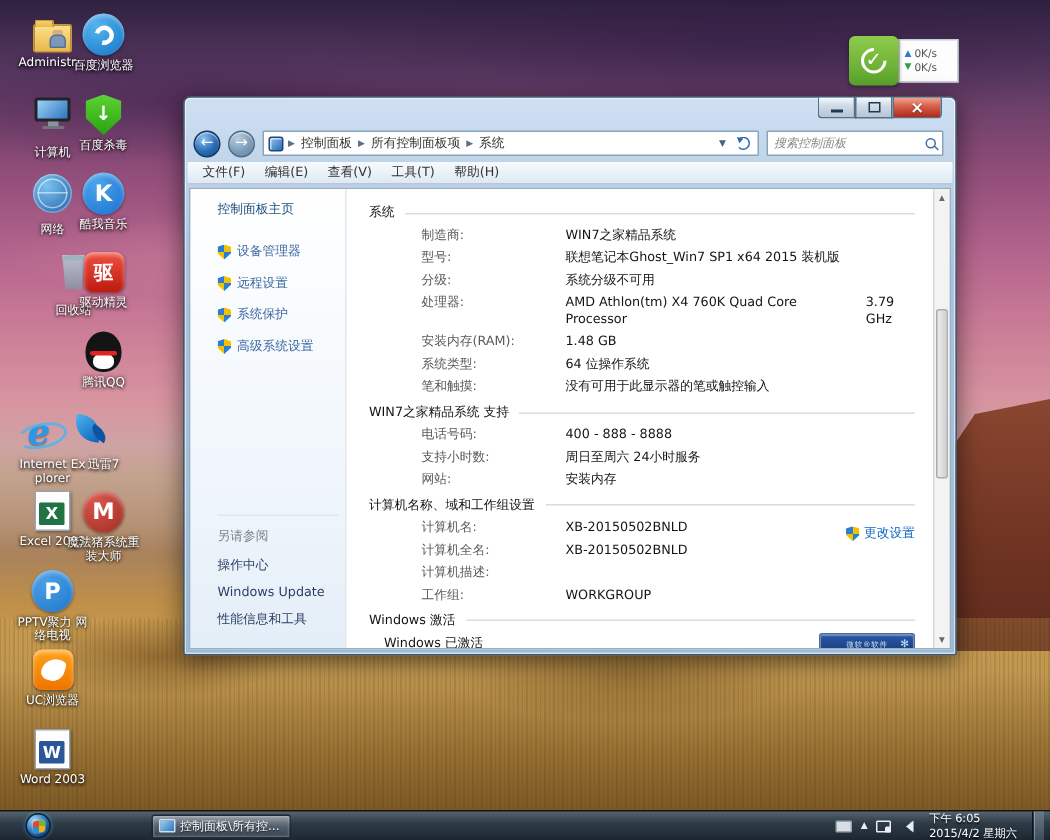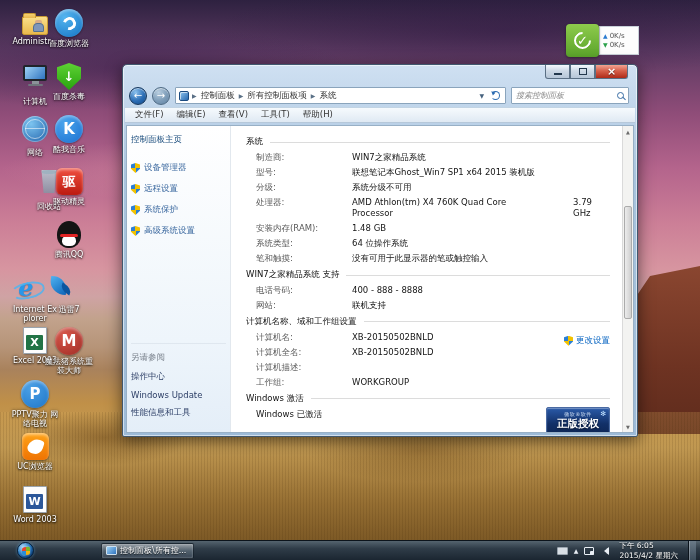--- a/index.html
+++ b/index.html
@@ -166,38 +166,38 @@
     flex:none; }
   .mag::after { content:""; position:absolute; width:4px; height:1.4px; background:#3a6ea5;
     transform:rotate(45deg); right:-3px; bottom:-1px; }
   .menurow { display:flex; gap:13px; align-items:center; height:16px; padding:0 10px;
     font-size:8.5px; color:#333; background:linear-gradient(180deg,#f6fafd,#dfe9f3);
     border-top:1px solid #c2d4e4; border-bottom:1px solid #b6c8da; margin:0 2px; }
   .menuitem { cursor:pointer; }
 
   .winbody { position:absolute; left:3px; right:3px; top:60px; bottom:3px; background:#fff;
     border:1px solid #98b0c6; display:flex; overflow:hidden; }
-  .sidebar { width:104px; flex:none; padding:8px 4px 6px 4px; font-size:8.5px;
+  .sidebar { width:104px; flex:none; padding:8px 4px 6px 18px; font-size:8.5px;
     background:linear-gradient(180deg,#ffffff,#eef5fb 70%,#e4eef8); display:flex;
     flex-direction:column; border-right:1px solid #e2e8ee; }
   .sb-home { color:#1c4e7e; cursor:pointer; margin-bottom:16px; }
   .sb-task { display:flex; align-items:center; gap:4px; color:#3d6aa0; margin-bottom:9px;
     cursor:pointer; }
   .uac { width:9px; height:10px; flex:none;
     clip-path:polygon(50% 0,100% 15%,100% 58%,50% 100%,0 58%,0 15%);
     background:conic-gradient(#f2c200 0 25%,#2a7fd4 25% 50%,#f2c200 50% 75%,#2a7fd4 75%); }
   .sb-bottom { margin-top:auto; padding-top:8px; border-top:1px solid #dfe7ef; }
   .sb-seealso { color:#7a828c; margin-bottom:7px; }
   .sb-link { color:#2c3e66; margin-bottom:7px; cursor:pointer; }
 
   .main { flex:1; padding:5px 12px 0 15px; font-size:8.5px; position:relative; overflow:hidden; }
   .sect-h { display:flex; align-items:center; gap:7px; color:#111; margin:5px 0 4px; }
   .sect-h .line { flex:1; border-top:1px solid #dcdcdc; }
   .irow { display:flex; margin:0 0 4.5px 10px; line-height:1.25; }
-  .irow .rl { width:96px; flex:none; color:#5a5a5a; }
+  .irow .rl { width:96px; flex:none; color:#5a5a5a;margin-left:25px; }
   .irow .rv { color:#141414; }
   .irow .rx { color:#141414; margin-left:34px; }
   .blue { color:#0a66c2; cursor:pointer; }
   .cn-sect { position:relative; }
   .chg { position:absolute; right:0; top:19px; display:flex; gap:3px; align-items:center;
     cursor:pointer; }
   .act-sect { position:relative; }
   .badge { position:absolute; right:0; top:14px; width:64px; height:37px; border-radius:2px;
     background:linear-gradient(180deg,#2a5aa8,#123068 45%,#0a1e46); border:1px solid #4a6aa2;
     color:#fff; text-align:center; padding-top:3px; cursor:pointer;
@@ -468,22 +468,26 @@
 
         <div class="sect-h">
             <span>WIN7之家精品系统 支持</span>
             <span class="line"></span>
           </div>
         <div class="irow">
             <span class="rl">电话号码:</span>
             <span class="rv">400 - 888 - 8888</span>
           </div>
         <div class="irow">
+            <span class="rl">支持小时数:</span>
+            <span class="rv">周日至周六  24小时服务</span>
+          </div>
+        <div class="irow">
             <span class="rl">网站:</span>
-            <span class="rv blue">联机支持</span>
+            <span class="rv blue">安装内存</span>
           </div>
 
         <div class="cn-sect">
           <div class="sect-h">
               <span>计算机名称、域和工作组设置</span>
               <span class="line"></span>
             </div>
           <div class="chg">
             <span class="uac"></span>
             <span class="blue">更改设置</span>

